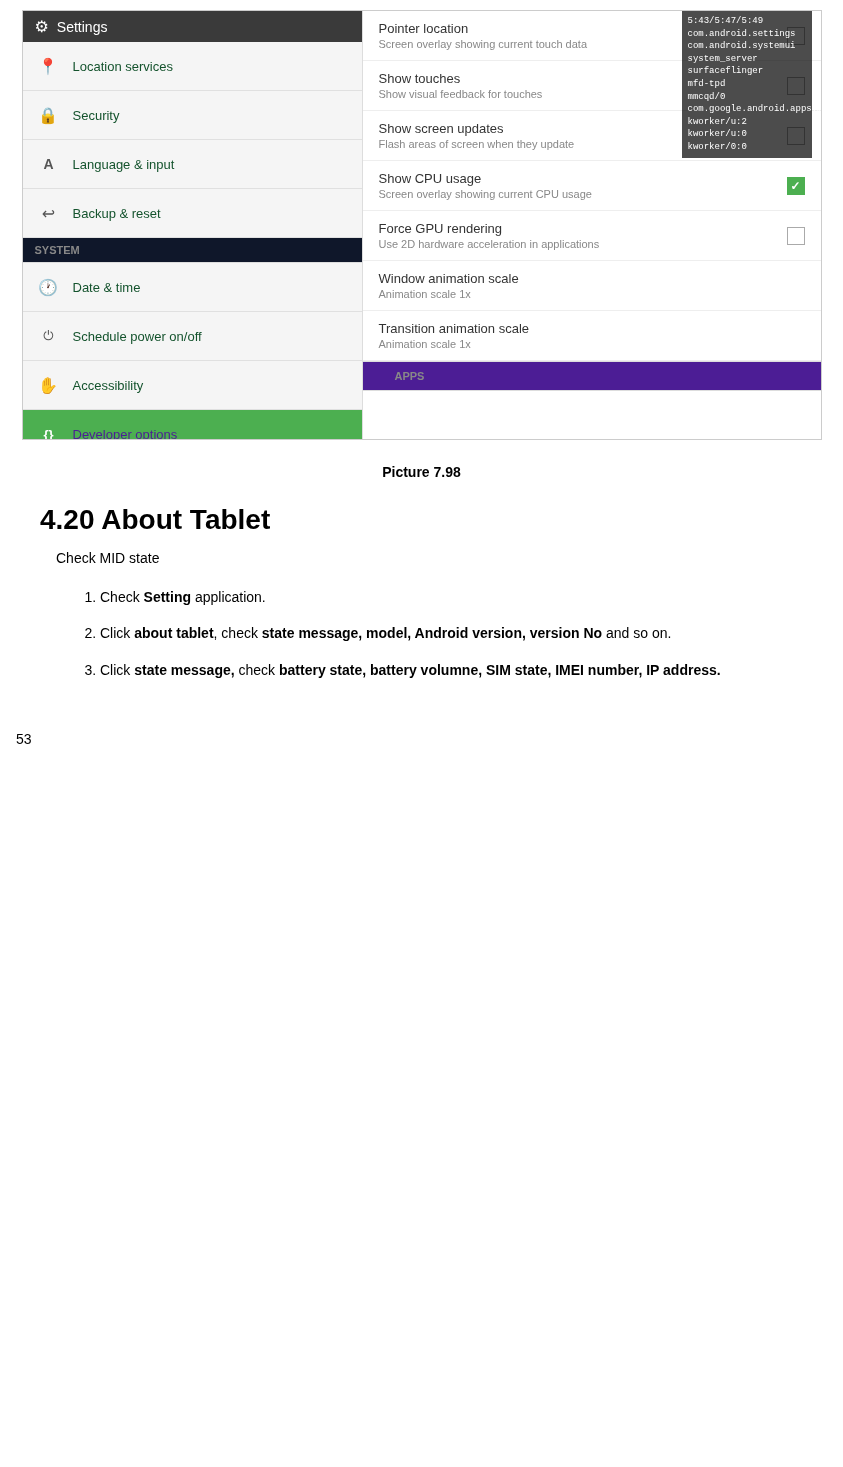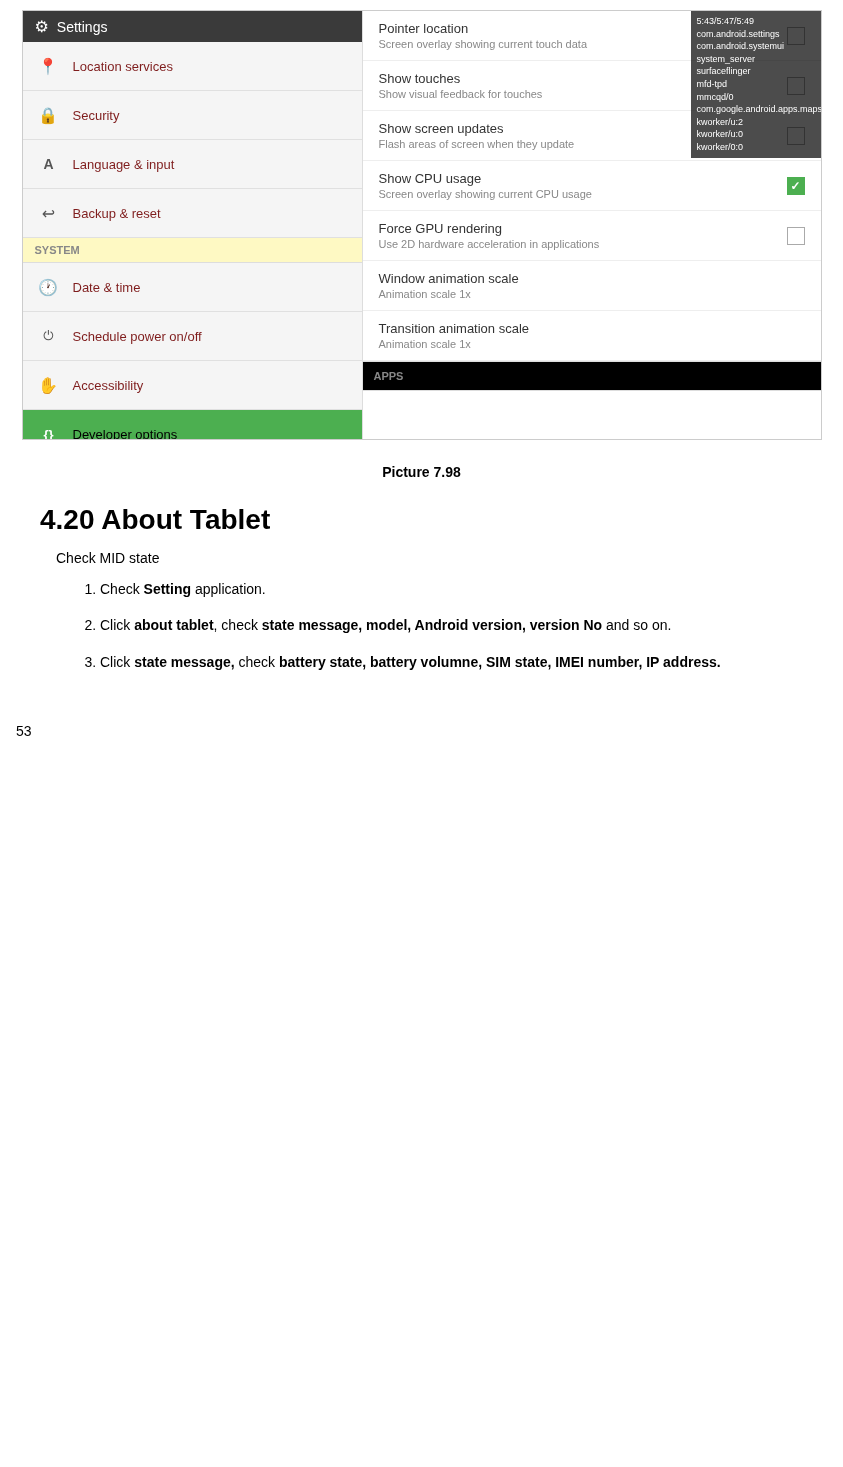--- a/index.html
+++ b/index.html
@@ -51,48 +51,48 @@
     .sidebar-item.active {
       background: #4caf50;
       color: #fff;
     }
 
     .sidebar-item.active .item-icon {
       color: #fff;
     }
 
     .sidebar-item.active .item-label {
-      color: #000000;
+      color: #4c1d95;
     }
 
     .sidebar-section-header {
       padding: 6px 12px;
       font-size: 11px;
       color: #888;
       font-weight: bold;
       text-transform: uppercase;
-      background: #fef9c3;
+      background: #0f172a;
       border-bottom: 1px solid #ddd;
     }
 
     .item-icon {
       width: 28px;
       height: 28px;
       display: flex;
       align-items: center;
       justify-content: center;
       margin-right: 10px;
       font-size: 16px;
       color: #555;
       flex-shrink: 0;
     }
 
     .item-label {
       font-size: 13px;
-      color: #7f1d1d;
+      color: #14532d;
     }
 
     
     .settings-title-bar {
       background: #3a3a3a;
       color: #fff;
       padding: 6px 12px;
       font-size: 14px;
       display: flex;
       align-items: center;
@@ -151,42 +151,43 @@
     }
 
     .checkbox-box.checked::after {
       content: '✓';
       color: #fff;
       font-size: 12px;
       font-weight: bold;
     }
 
     .apps-header {
-      padding: 8px 11px;
+      padding: 8px 32px;
       font-size: 11px;
       color: #888;
       font-weight: bold;
       text-transform: uppercase;
-      background: #000000;
+      background: #4c1d95;
       border-bottom: 1px solid #ddd;
       border-top: 1px solid #ddd;
     }
 
     
     .status-overlay {
       position: absolute;
       top: 0;
-      right: 0;
+      right: 9px;
       background: rgba(0,0,0,0.7);
       color: #fff;
       font-size: 9px;
       padding: 4px 6px;
       line-height: 1.4;
       z-index: 10;
       width: 130px;
+      font-family: Liberation Mono, monospace;
     }
 
     
     .caption-area {
       text-align: center;
       padding: 14px 20px 8px;
       font-size: 14px;
       font-weight: bold;
     }
 
@@ -197,21 +198,21 @@
 
     .section-title {
       font-size: 28px;
       font-weight: bold;
       margin-bottom: 14px;
       margin-top: 6px;
     }
 
     .check-mid {
       margin-left: 16px;
-      margin-bottom: 12px;
+      margin-bottom: 20px;
       font-size: 14px;
     }
 
     .steps-list {
       margin-left: 60px;
       margin-top: 4px;
     }
 
     .steps-list li {
       margin-bottom: 14px;

